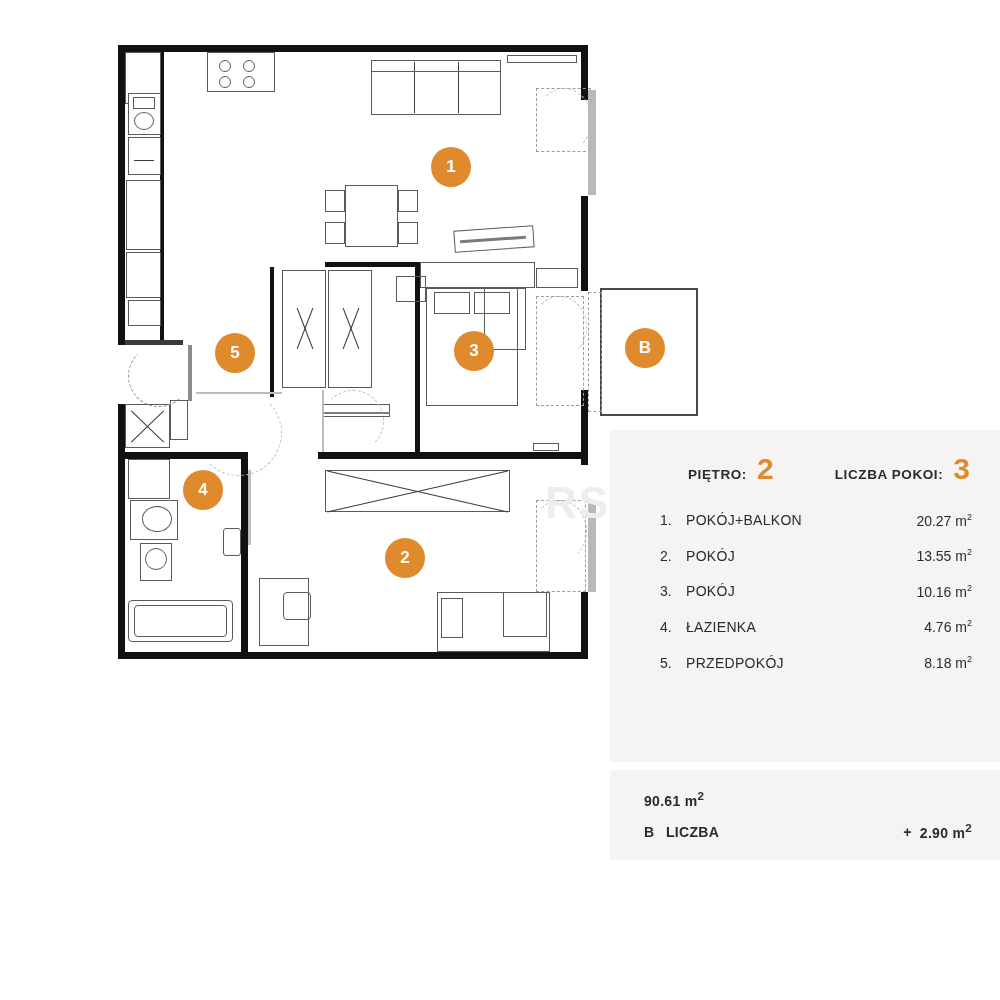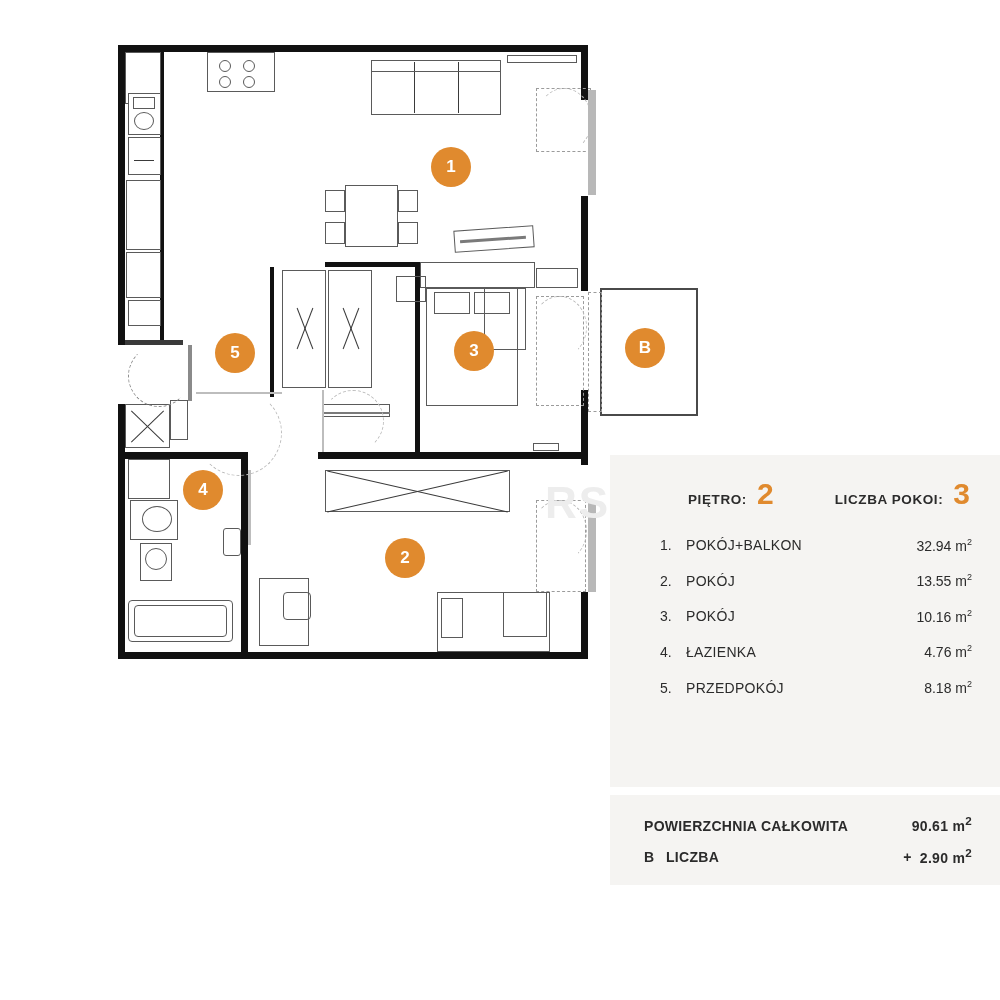--- a/index.html
+++ b/index.html
@@ -72,21 +72,21 @@
     font-size: 44px;
     letter-spacing: 2px;
     color: #ededed;
     font-weight: bold;
     font-family: "Liberation Sans", sans-serif;
     user-select: none;
   }
   
   #legend {
     position: absolute;
-    left: 610px; top: 455px;
+    left: 610px; top: 430px;
     width: 390px;
   }
   .legend-top {
     background: #f5f4f2;
     padding: 18px 22px 16px 22px;
     box-sizing: border-box;
     height: 332px;
   }
   .legend-head {
     display: flex;
@@ -292,21 +292,21 @@
       </div>
       <div class="head-item">
         <span class="head-label">LICZBA POKOI:</span>
         <span class="head-value">3</span>
       </div>
     </div>
 
     <div class="room-row">
       <span class="room-idx">1.</span>
       <span class="room-name">POKÓJ+BALKON</span>
-      <span class="room-area"><span>32.94</span>&nbsp;<span>m</span><sup>2</sup></span>
+      <span class="room-area"><span>20.27</span>&nbsp;<span>m</span><sup>2</sup></span>
     </div>
     <div class="room-row">
       <span class="room-idx">2.</span>
       <span class="room-name">POKÓJ</span>
       <span class="room-area"><span>13.55</span>&nbsp;<span>m</span><sup>2</sup></span>
     </div>
     <div class="room-row">
       <span class="room-idx">3.</span>
       <span class="room-name">POKÓJ</span>
       <span class="room-area"><span>10.16</span>&nbsp;<span>m</span><sup>2</sup></span>
@@ -318,21 +318,20 @@
     </div>
     <div class="room-row">
       <span class="room-idx">5.</span>
       <span class="room-name">PRZEDPOKÓJ</span>
       <span class="room-area"><span>8.18</span>&nbsp;<span>m</span><sup>2</sup></span>
     </div>
   </div>
 
   <div class="legend-bottom">
     <div class="total-row">
-      <span class="total-name">POWIERZCHNIA CAŁKOWITA</span>
       <span class="total-area"><span>90.61</span>&nbsp;<span>m</span><sup>2</sup></span>
     </div>
     <div class="total-row sub">
       <span class="bal-idx">B</span>
       <span class="total-name">LICZBA</span>
       <span class="total-area"><span class="plus">+</span><span>2.90</span>&nbsp;<span>m</span><sup>2</sup></span>
     </div>
   </div>
 </div>
 

